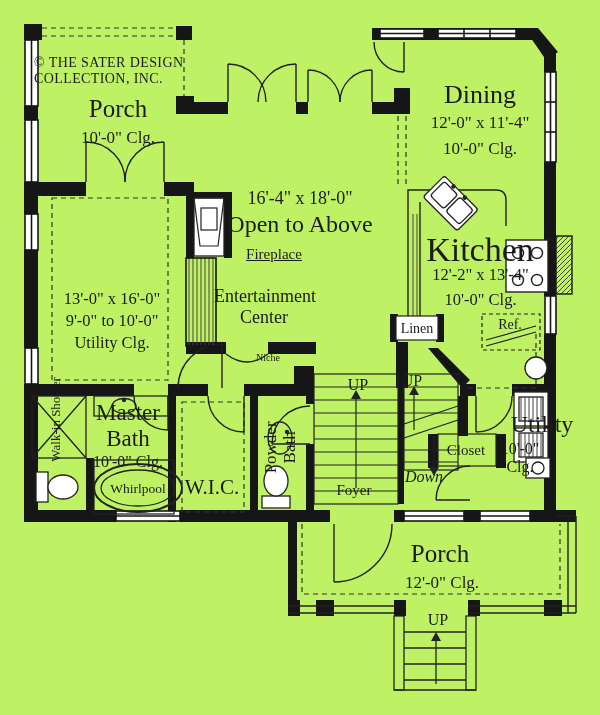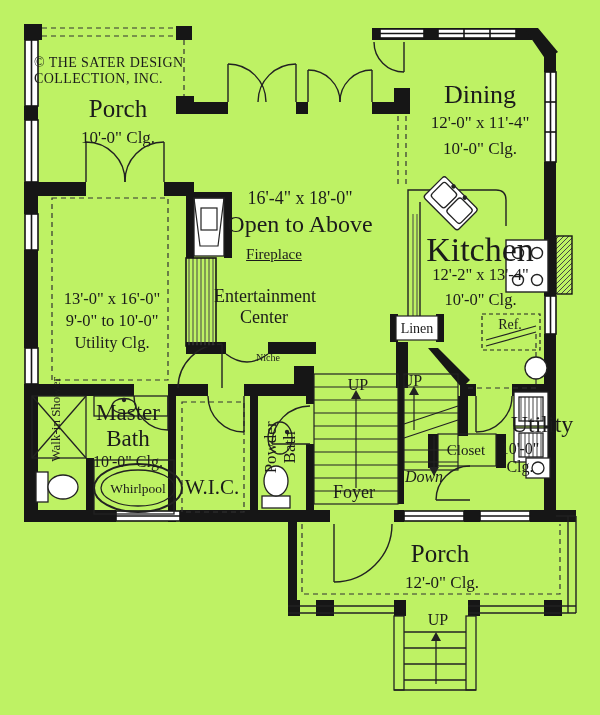--- a/index.html
+++ b/index.html
@@ -373,21 +373,21 @@
 <div class="lbl" style="left:238px;top:352px;width:60px;font-size:10px;">Niche</div>
 
 <div class="lbl room" style="left:73px;top:400px;width:110px;font-size:23px;">Master Bath</div>
 <div class="lbl" style="left:68px;top:453px;width:120px;font-size:16px;">10'-0" Clg.</div>
 
 <div class="lbl rot" style="left:10px;top:412px;width:92px;font-size:13px;">Walk-in Shower</div>
 <div class="lbl" style="left:102px;top:481px;width:72px;font-size:13.5px;">Whirlpool</div>
 <div class="lbl" style="left:176px;top:476px;width:72px;font-size:21px;text-align:center;">W.I.C.</div>
 <div class="lbl rot" style="left:250px;top:428px;width:60px;font-size:17px;">Powder Bath</div>
 
-<div class="lbl" style="left:312px;top:482px;width:84px;font-size:18px;">Foyer</div>
+<div class="lbl" style="left:312px;top:482px;width:84px;font-size:15px;">Foyer</div>
 
 <div class="lbl" style="left:340px;top:376px;width:36px;font-size:16px;">UP</div>
 <div class="lbl" style="left:394px;top:372px;width:36px;font-size:16px;">UP</div>
 <div class="lbl" style="left:398px;top:468px;width:52px;font-size:16px;font-style:italic;">Down</div>
 
 <div class="lbl" style="left:438px;top:442px;width:56px;font-size:15px;">Closet</div>
 
 <div class="lbl room" style="left:484px;top:411px;width:76px;font-size:24px;margin-left:20px;">Utility</div>
 <div class="lbl" style="left:489px;top:440px;width:62px;font-size:16px;">10'-0" Clg.</div>
 

